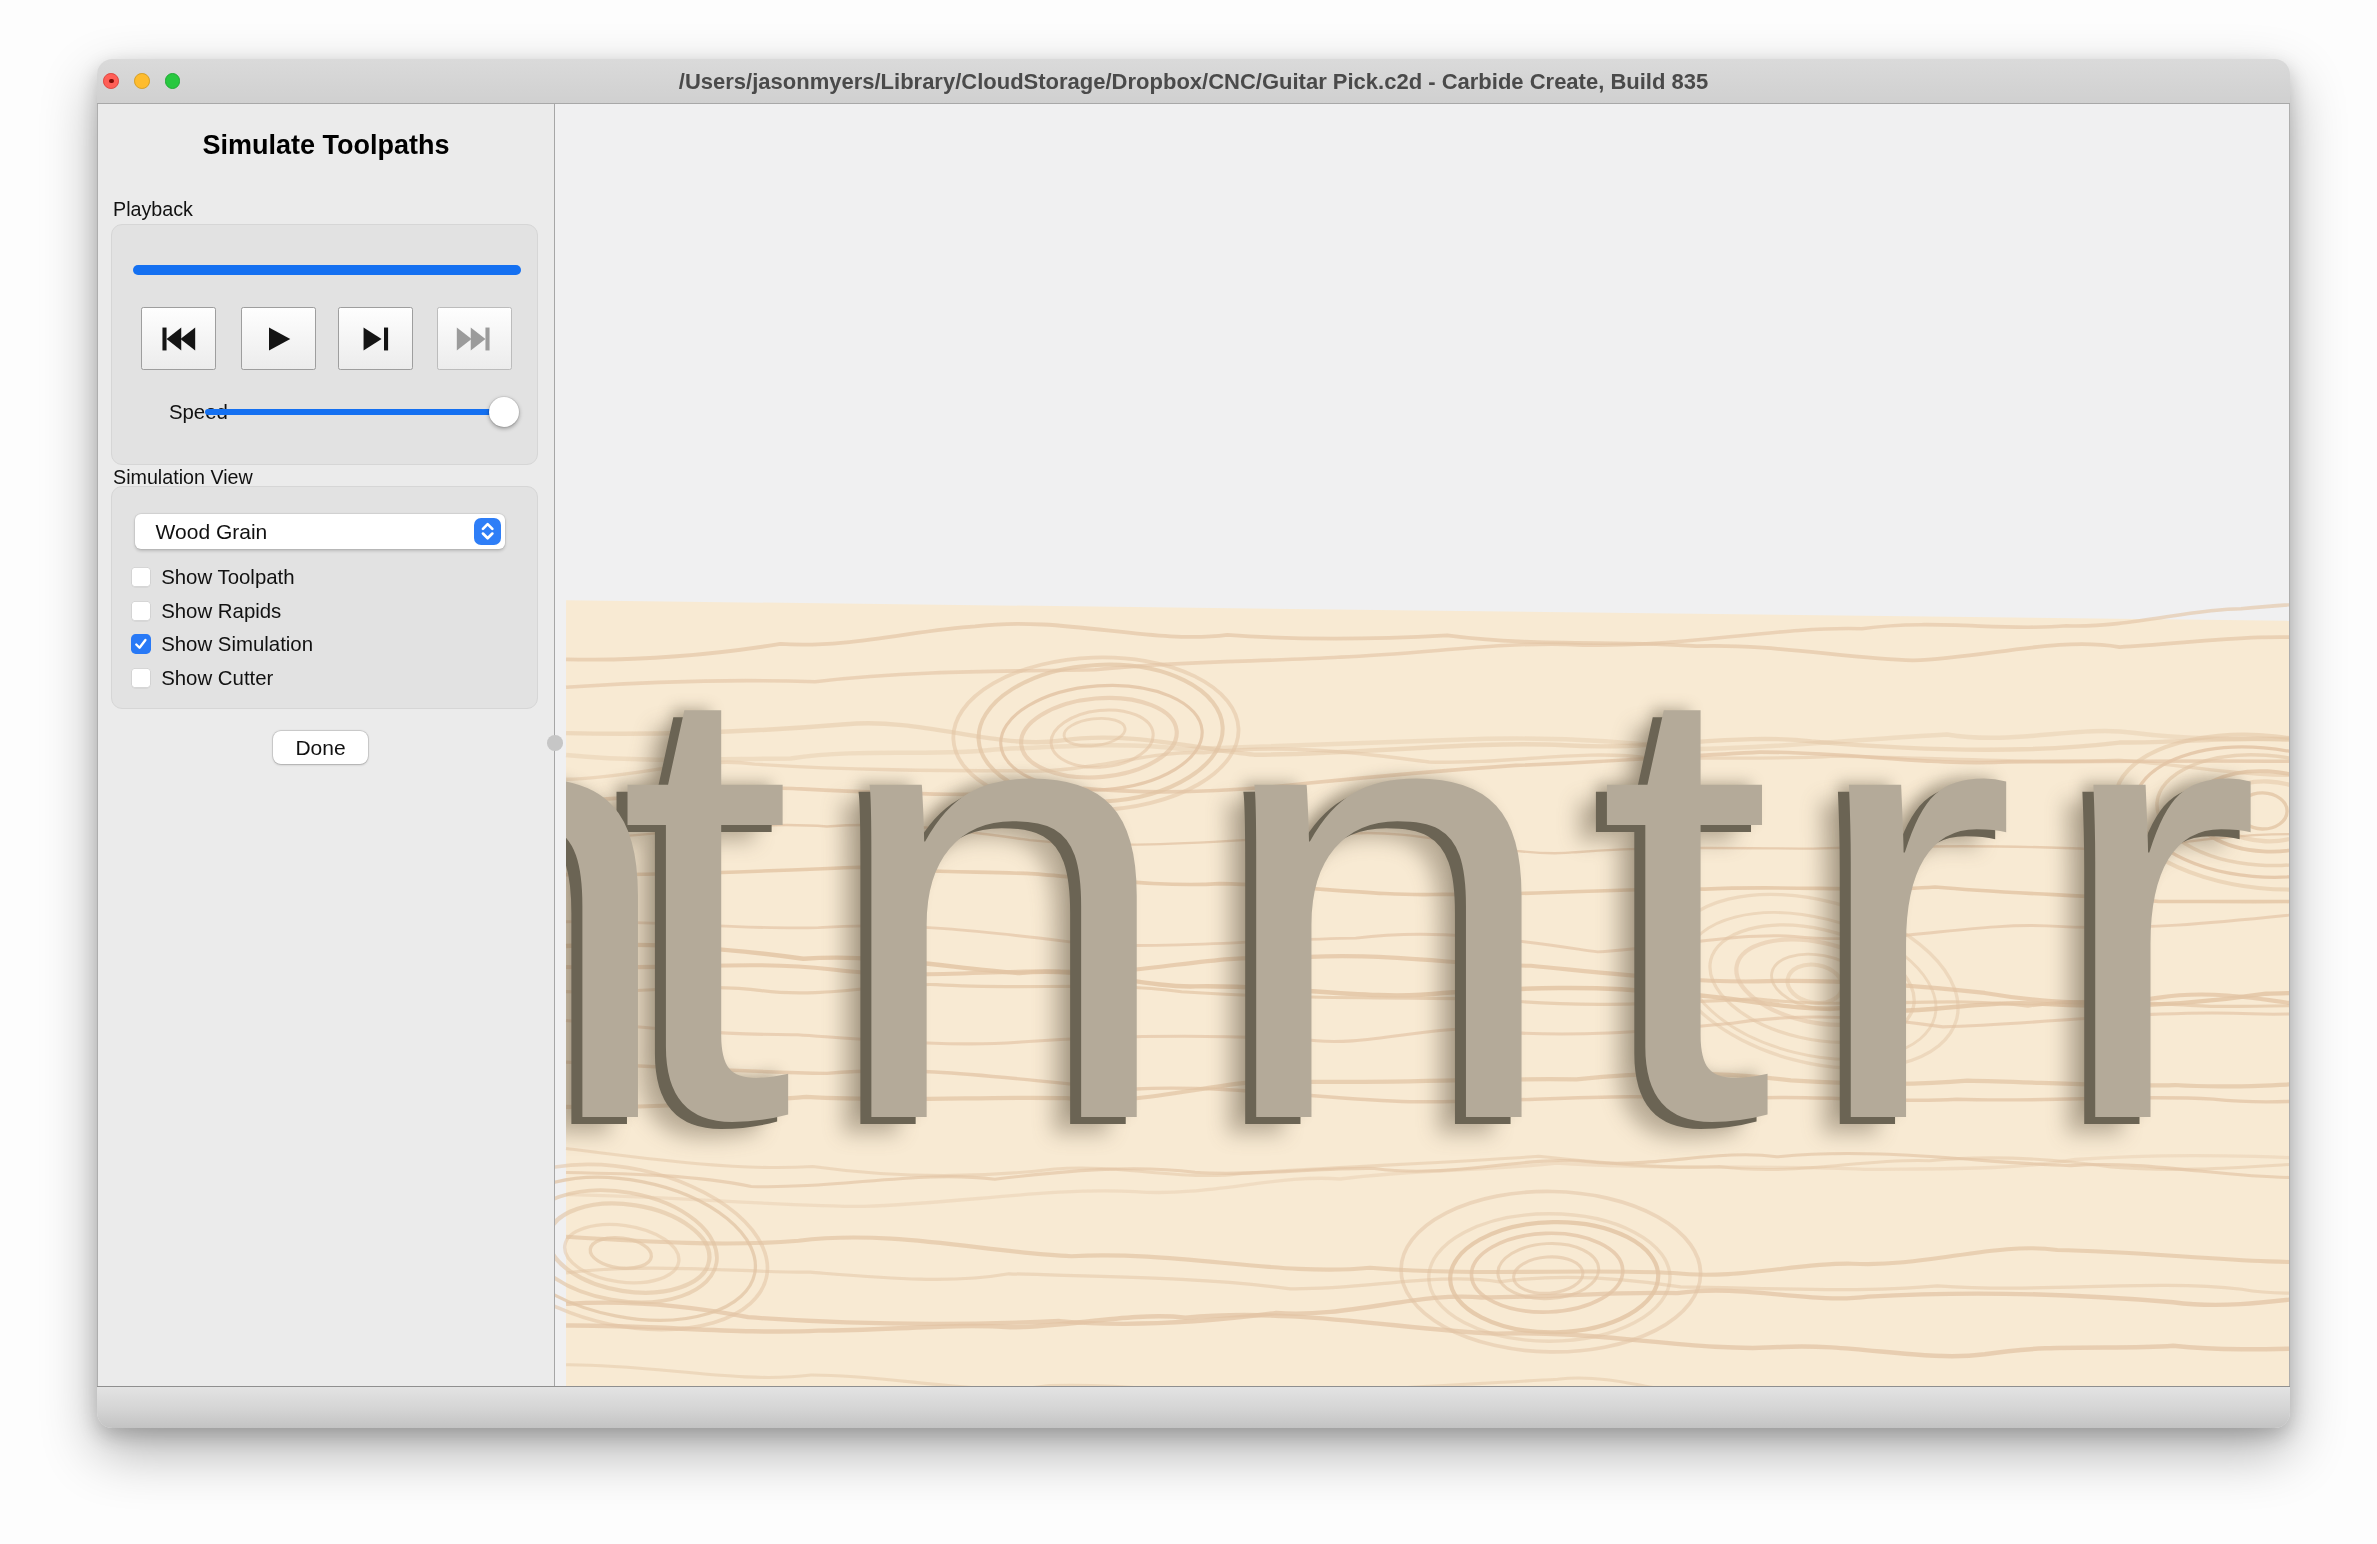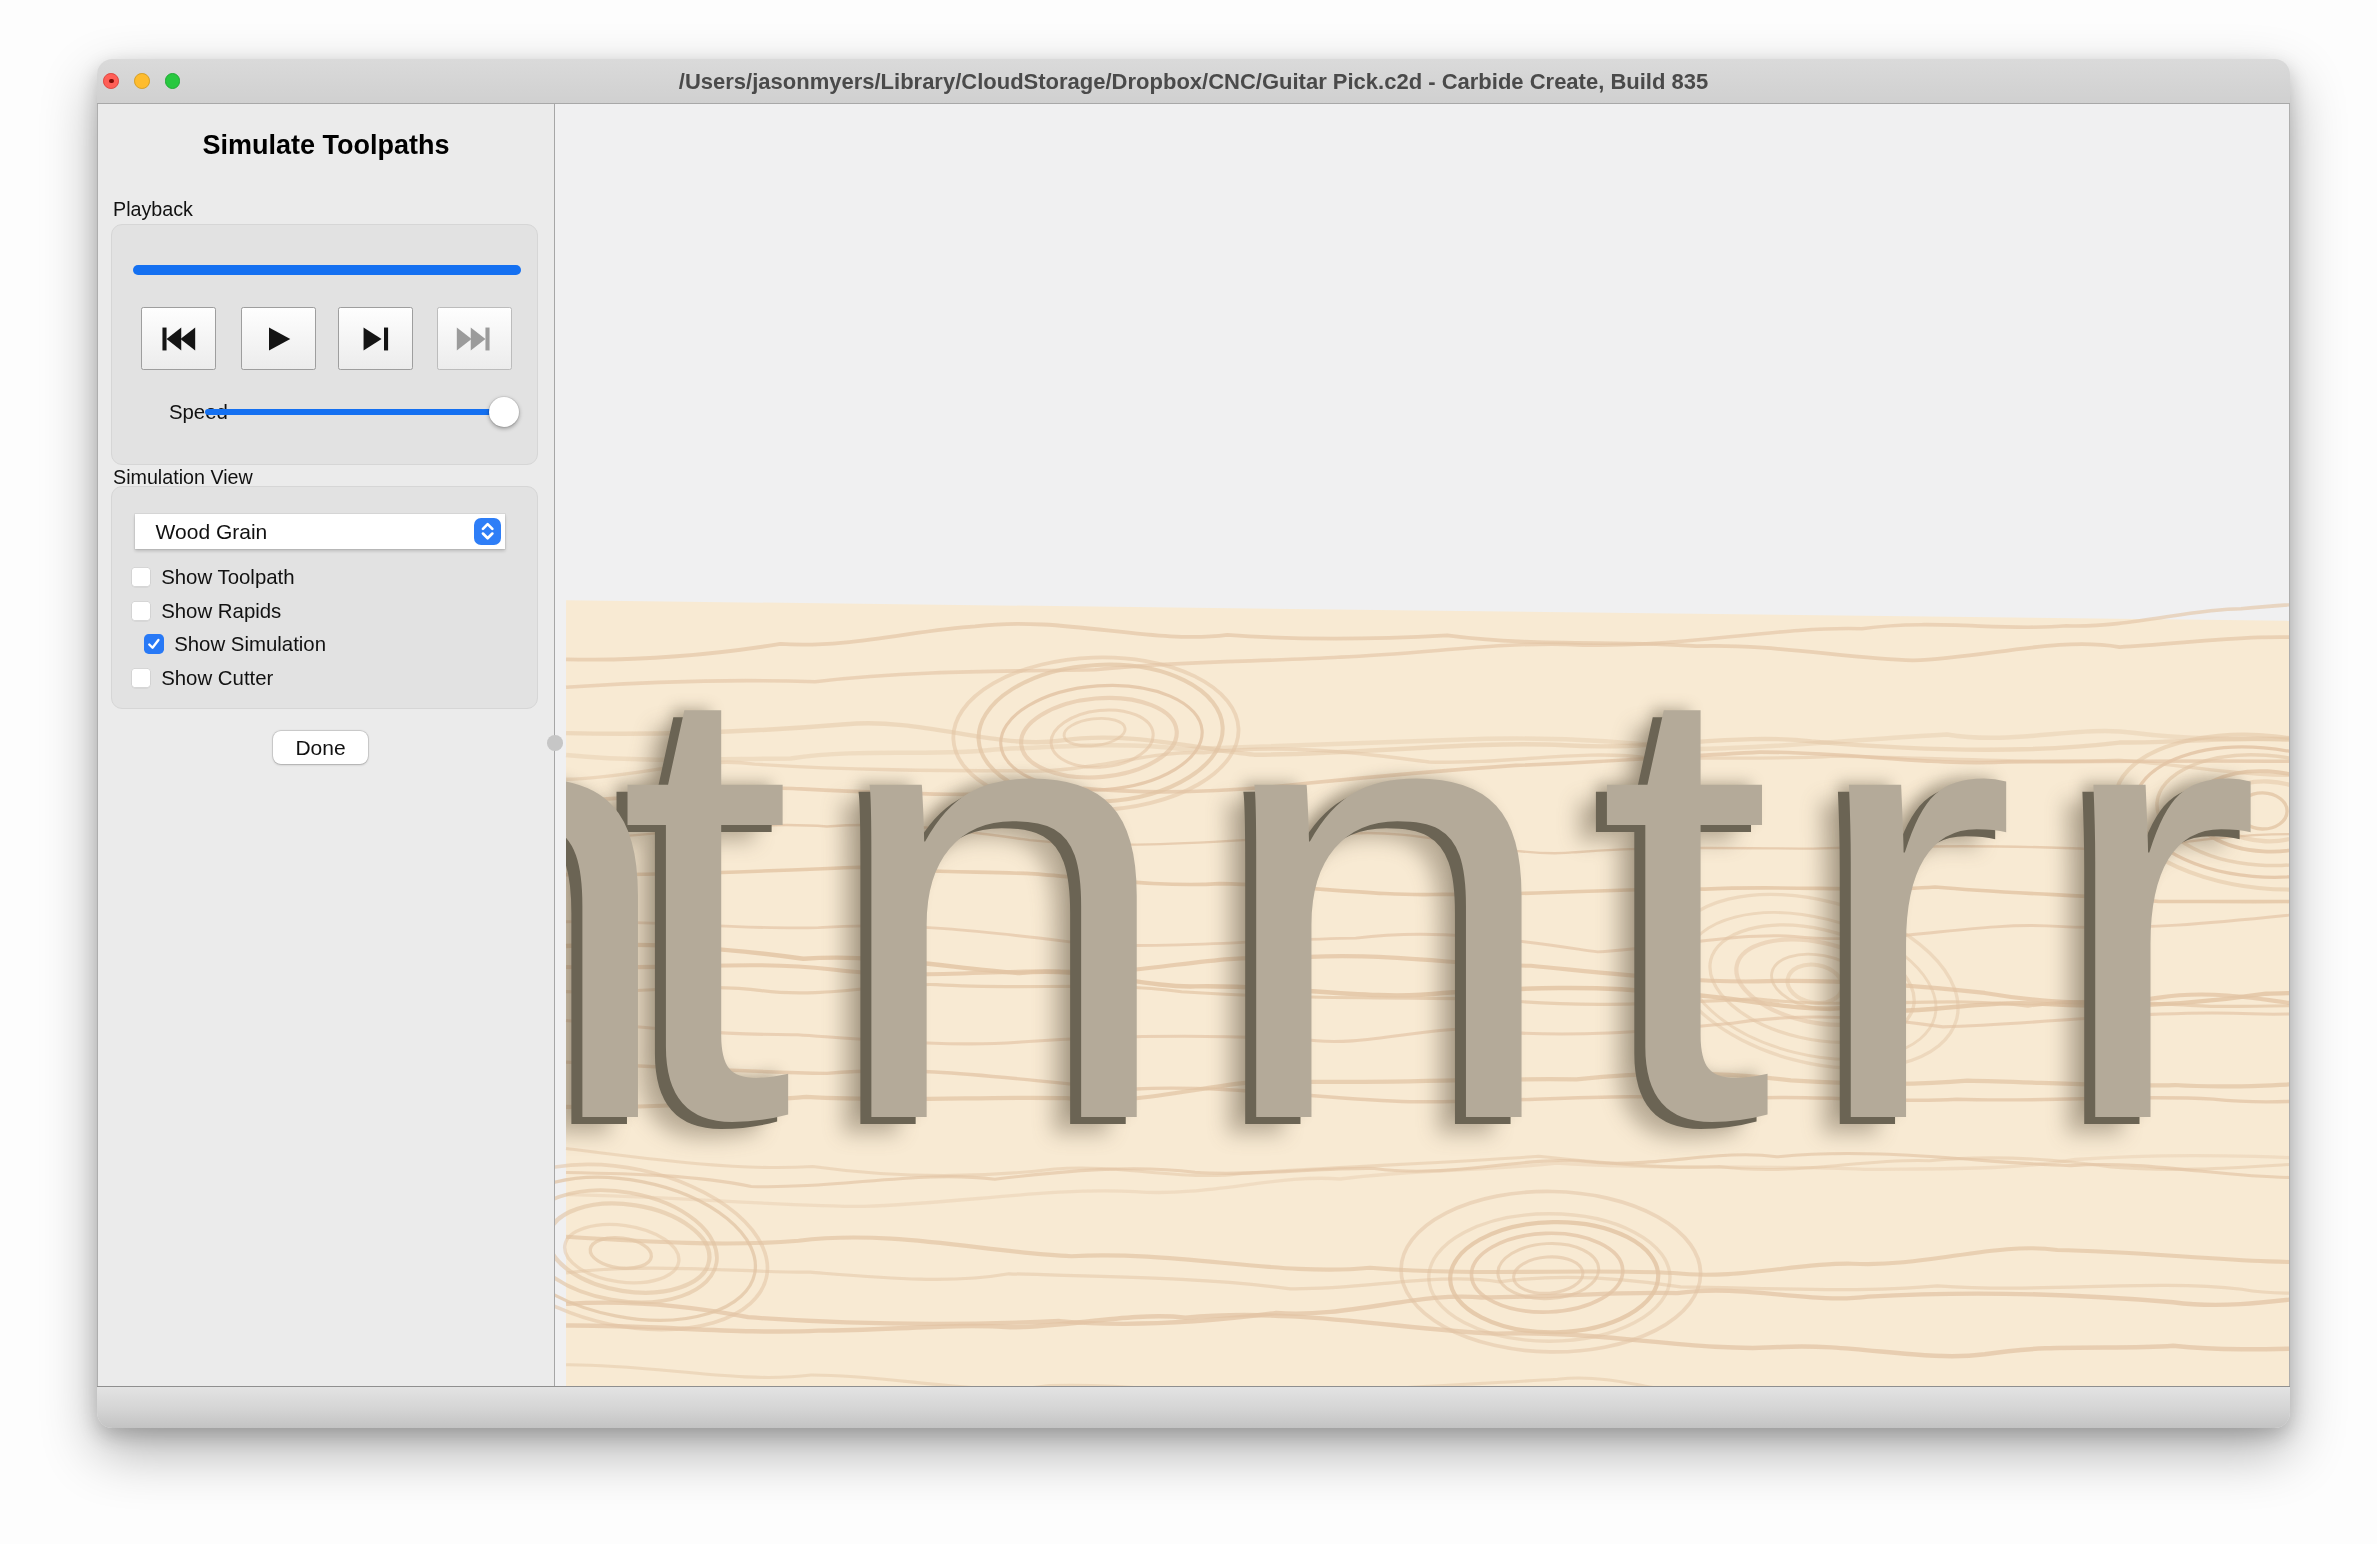--- a/index.html
+++ b/index.html
@@ -46,21 +46,21 @@
             display:flex; align-items:center; justify-content:center; }
   .pb-btn.disabled { border-color:#bcbcbc; }
 
   .speed-label { position:absolute; left:17.3px; top:176px; font-size:20.4px; color:#111;margin-left:40px; }
   .speed-track { position:absolute; left:93px; top:184px; width:299px; height:6.3px;
                  border-radius:3.1px; background:#1470f1; }
   .speed-thumb { position:absolute; left:377px; top:172px; width:30px; height:30px; border-radius:50%;
                  background:#ffffff; box-shadow:0 0 0 0.8px rgba(0,0,0,.07), 0 1.6px 4.7px rgba(0,0,0,.35); }
 
   .dropdown { position:absolute; left:23.6px; top:27px; width:370px; height:35px; background:#ffffff;
-              border-radius:0; box-shadow:0 0 0 0.8px rgba(0,0,0,.06), 0 1.6px 3.1px rgba(0,0,0,.18); }
+              border-radius:6px; box-shadow:0 0 0 0.8px rgba(0,0,0,.06), 0 1.6px 3.1px rgba(0,0,0,.18); }
   .dropdown .value { position:absolute; left:20.4px; top:0; height:35px; line-height:35px; font-size:21px; color:#111; }
   .stepper { position:absolute; right:3.9px; top:3.9px; width:27px; height:27px; border-radius:7px;
              background:#2e7ef7; display:flex; align-items:center; justify-content:center; }
 
   .cbrow { position:absolute; left:19px; height:20.4px; display:flex; align-items:center; gap:10.2px; }
   .cbbox { width:20.4px; height:20.4px; border-radius:4.7px; background:#ffffff; flex:none;
            box-shadow:inset 0 0 0 0.8px #c9c9c9, 0 0.8px 0.8px rgba(0,0,0,.05);
            display:flex; align-items:center; justify-content:center; }
   .cbbox.checked { background:#2879f6; box-shadow:none; }
   .cblabel { font-size:20.4px; color:#111; white-space:nowrap; }
@@ -155,21 +155,21 @@
           </div>
           <div id="cb-container">
               <div class="cbrow" style="top: 80px;">
                 <div class="cbbox"></div>
                 <span class="cblabel">Show Toolpath</span>
               </div>
               <div class="cbrow" style="top: 114px;">
                 <div class="cbbox"></div>
                 <span class="cblabel">Show Rapids</span>
               </div>
-              <div class="cbrow" style="top: 147px; margin-left: 13px;">
+              <div class="cbrow" style="top: 147px;">
                 <div class="cbbox checked">
                   <svg width="15.7" height="15.7" viewBox="0 0 24 24">
                     <polyline points="5,13 10,18 19,6" fill="none" stroke="#fff" stroke-width="3.6" stroke-linecap="round" stroke-linejoin="round"></polyline>
                   </svg>
                 </div>
                 <span class="cblabel">Show Simulation</span>
               </div>
               <div class="cbrow" style="top: 181px;">
                 <div class="cbbox"></div>
                 <span class="cblabel">Show Cutter</span>

